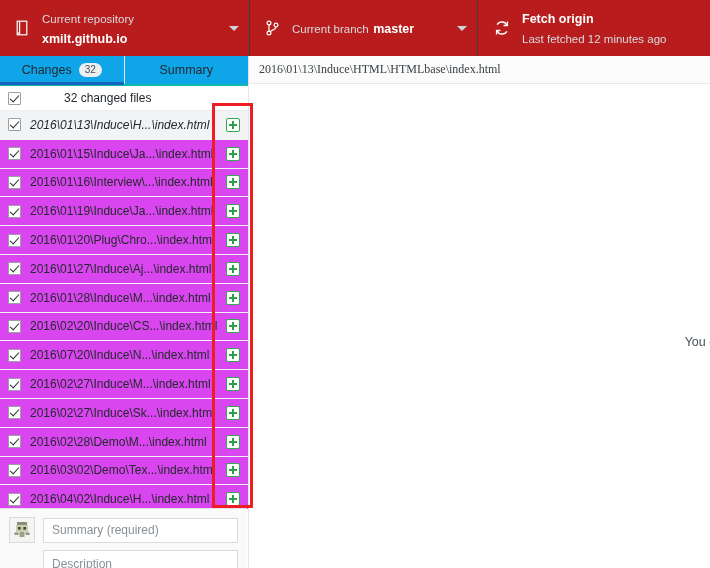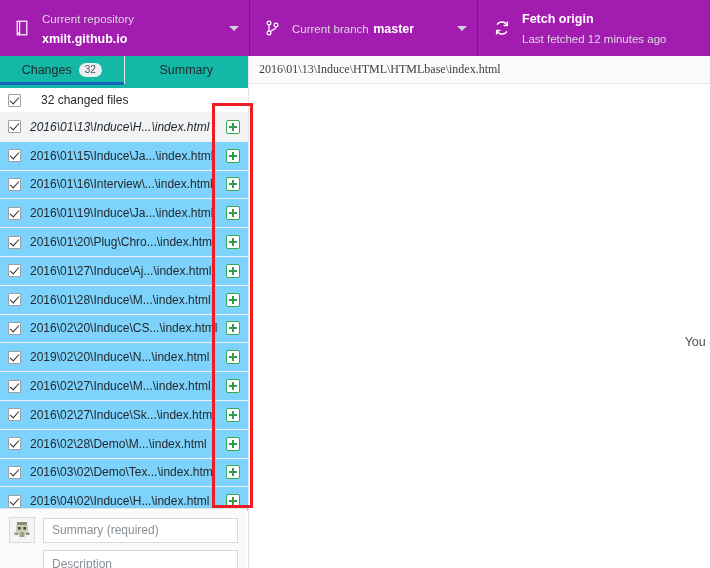--- a/index.html
+++ b/index.html
@@ -13,21 +13,21 @@
   #app {
     position: relative;
     width: 710px; height: 568px;
     overflow: hidden;
   }
 
   
   .toolbar {
     display: flex;
     height: 56px;
-    background: #a21caf;
+    background: #b91c1c;
     color: #ffffff;
     box-sizing: border-box;
   }
   .tb-cell {
     display: flex;
     align-items: center;
     box-sizing: border-box;
     height: 56px;
     position: relative;
   }
@@ -86,22 +86,22 @@
     flex: 1;
     background: #ffffff;
     position: relative;
     overflow: hidden;
   }
 
   
   .tabs {
     display: flex;
     height: 28px;
-    border-bottom: 4px solid #14b8a6;
-    background: #14b8a6;
+    border-bottom: 2px solid #14b8a6;
+    background: #0ea5e9;
   }
   .tab {
     flex: 1;
     display: flex;
     align-items: center;
     justify-content: center;
     font-size: 12.5px;
     color: #24292e;
     position: relative;
     box-sizing: border-box;
@@ -130,21 +130,21 @@
     align-items: center;
     height: 25px;
     border-bottom: 1px solid #eceef0;
     padding-left: 8px;
     box-sizing: border-box;
     background: #ffffff;
   }
   .changed-head-text {
     font-size: 12px;
     color: #24292e;
-    margin-left: 20px;
+    margin-left: 43px;
   }
 
   
   .cbox {
     width: 13px; height: 13px;
     flex: 0 0 13px;
     border: 1px solid #9aa0a6;
     background: #ffffff;
     box-sizing: border-box;
     position: relative;
@@ -168,21 +168,21 @@
     background: #ffffff;
   }
   .filerow {
     display: flex;
     align-items: center;
     height: 28.8px;
     box-sizing: border-box;
     padding-left: 8px;
     padding-right: 8px;
     border-bottom: 1px solid #f0f1f2;
-    background: #7dd3fc;
+    background: #d946ef;
   }
   .filerow.selected { background: #f2f3f4; font-style: italic; }
   .filename {
     flex: 1;
     min-width: 0;
     font-size: 12px;
     color: #24292e;
     margin-left: 9px;
     white-space: nowrap;
     overflow: hidden;
@@ -407,21 +407,21 @@
             <span class="filename">2016\01\28\Induce\M...\index.html</span>
             <span class="status-add"></span>
           </div>
           <div class="filerow">
             <span class="cbox"></span>
             <span class="filename">2016\02\20\Induce\CS...\index.html</span>
             <span class="status-add"></span>
           </div>
           <div class="filerow">
             <span class="cbox"></span>
-            <span class="filename">2019\02\20\Induce\N...\index.html</span>
+            <span class="filename">2016\07\20\Induce\N...\index.html</span>
             <span class="status-add"></span>
           </div>
           <div class="filerow">
             <span class="cbox"></span>
             <span class="filename">2016\02\27\Induce\M...\index.html</span>
             <span class="status-add"></span>
           </div>
           <div class="filerow">
             <span class="cbox"></span>
             <span class="filename">2016\02\27\Induce\Sk...\index.html</span>

